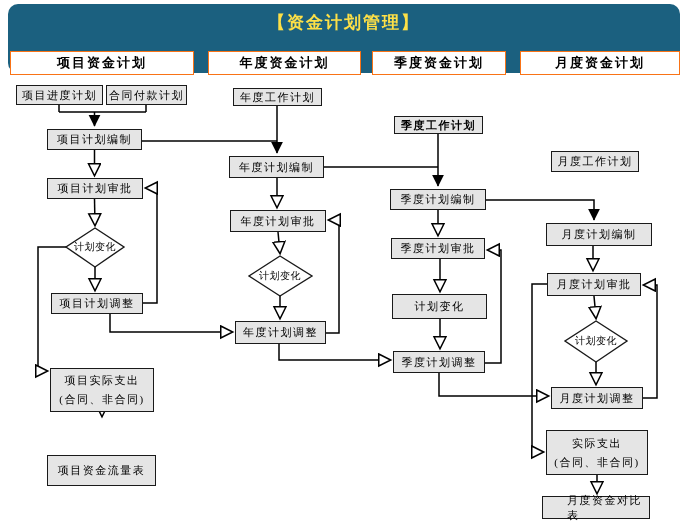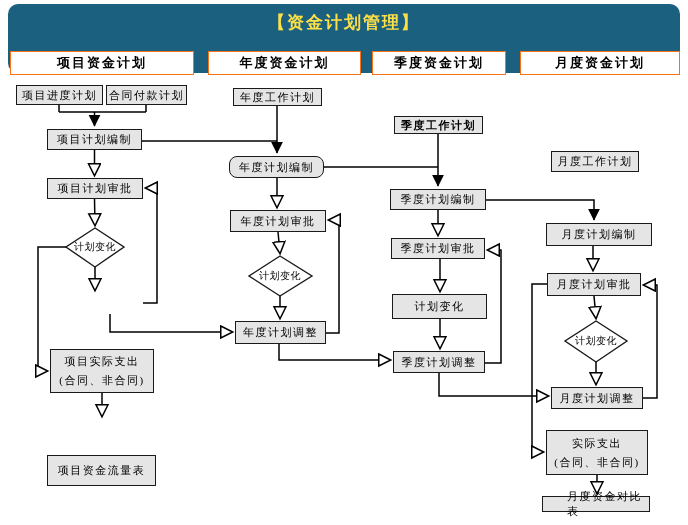--- a/index.html
+++ b/index.html
@@ -96,43 +96,44 @@
       <polygon points="280,256 312,276 280,296 249,276"></polygon>
       <polygon points="596,321 627,341 596,362 565,341"></polygon>
     </g>
   </svg>
 
   <div class="node" style="left:16px;top:85px;width:87px;height:20px;">项目进度计划</div>
   <div class="node" style="left:106px;top:85px;width:81px;height:20px;">合同付款计划</div>
   <div class="node" style="left:47px;top:129px;width:95px;height:21px;">项目计划编制</div>
   <div class="node" style="left:47px;top:178px;width:96px;height:21px;">项目计划审批</div>
   <div class="dlabel" style="left:95px;top:247px;">计划变化</div>
-  <div class="node node2" style="left:50px;top:349px;width:104px;height:44px;">
+  <div class="node" style="left:51px;top:293px;width:92px;height:21px;">项目计划调整</div>
+  <div class="node node2" style="left:50px;top:368px;width:104px;height:44px;">
     <div>项目实际支出</div>
     <div>(合同、非合同)</div>
   </div>
   <div class="node" style="left:47px;top:419px;width:109px;height:31px;margin-top:36px;">项目资金流量表</div>
 
   <div class="node" style="left:233px;top:88px;width:89px;height:18px;">年度工作计划</div>
-  <div class="node" style="left:229px;top:156px;width:95px;height:22px;border-radius:8px;">年度计划编制</div>
+  <div class="node" style="left:229px;top:156px;width:95px;height:22px;">年度计划编制</div>
   <div class="node" style="left:230px;top:210px;width:96px;height:22px;">年度计划审批</div>
   <div class="dlabel" style="left:280px;top:276px;">计划变化</div>
   <div class="node" style="left:235px;top:321px;width:91px;height:23px;">年度计划调整</div>
 
   <div class="node" style="left:394px;top:116px;width:89px;height:18px;font-weight:bold;">季度工作计划</div>
   <div class="node" style="left:390px;top:189px;width:96px;height:21px;">季度计划编制</div>
   <div class="node" style="left:391px;top:238px;width:94px;height:21px;">季度计划审批</div>
   <div class="node" style="left:392px;top:294px;width:95px;height:25px;">计划变化</div>
   <div class="node" style="left:393px;top:351px;width:92px;height:22px;">季度计划调整</div>
 
   <div class="node" style="left:551px;top:151px;width:88px;height:21px;">月度工作计划</div>
   <div class="node" style="left:546px;top:223px;width:106px;height:23px;">月度计划编制</div>
   <div class="node" style="left:547px;top:273px;width:94px;height:23px;">月度计划审批</div>
   <div class="dlabel" style="left:596px;top:341px;">计划变化</div>
   <div class="node" style="left:551px;top:387px;width:92px;height:22px;">月度计划调整</div>
   <div class="node node2" style="left:546px;top:430px;width:102px;height:45px;">
     <div>实际支出</div>
     <div>(合同、非合同)</div>
   </div>
-  <div class="node" style="left:542px;top:496px;width:108px;height:16px;padding-left:24px;">月度资金对比表</div>
+  <div class="node" style="left:542px;top:496px;width:108px;height:23px;padding-left:24px;">月度资金对比表</div>
 
 
 </div>
 
 </body></html>

